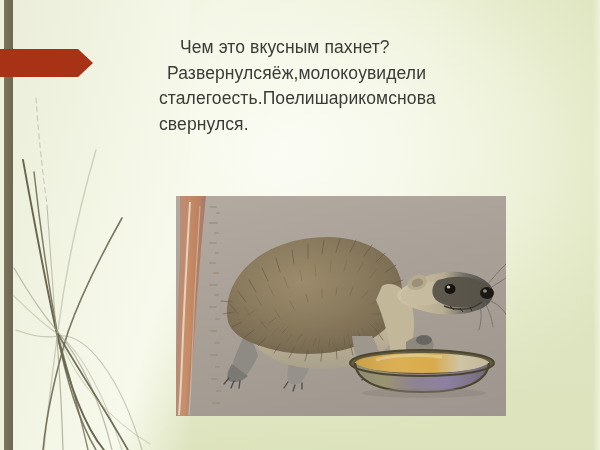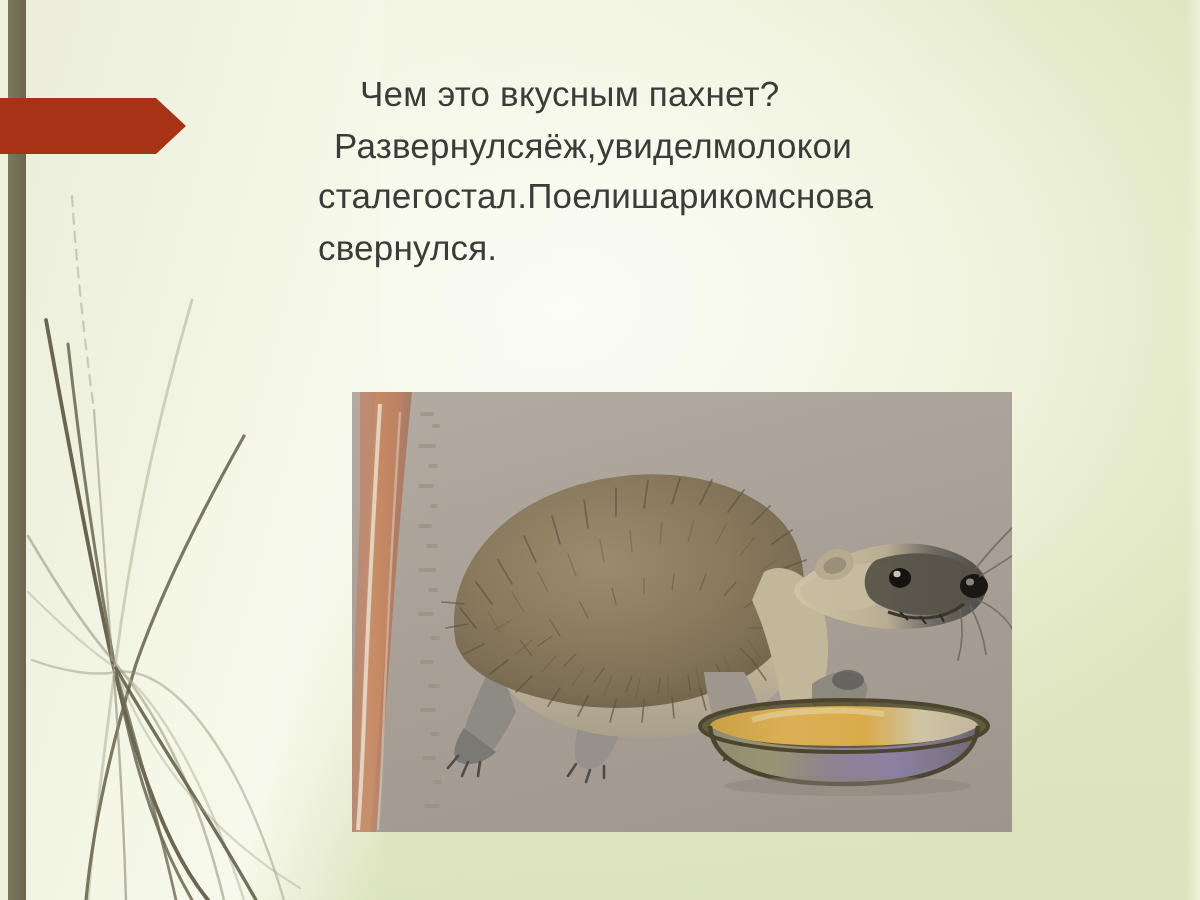--- a/index.html
+++ b/index.html
@@ -185,28 +185,28 @@
 
   <svg class="arrow-bullet" width="93" height="28" viewBox="0 0 93 28">
     <polygon points="0,0 78,0 93,14 78,28 0,28" fill="#a83216"></polygon>
   </svg>
 
   <div class="text-block">
     <div class="line line-1">Чем это вкусным пахнет?</div>
     <div class="line line-2">
       <span>Развернулся</span>
       <span>ёж,</span>
+      <span>молоко</span>
       <span>увидел</span>
-      <span>молоко</span>
       <span>и</span>
     </div>
     <div class="line line-3">
       <span>стал</span>
       <span>его</span>
-      <span>стал.</span>
+      <span>есть.</span>
       <span>Поел</span>
       <span>и</span>
       <span>шариком</span>
       <span>снова</span>
     </div>
     <div class="line line-4">свернулся.</div>
   </div>
 
   <div class="picture">
     <div class="pic-paper"></div>

